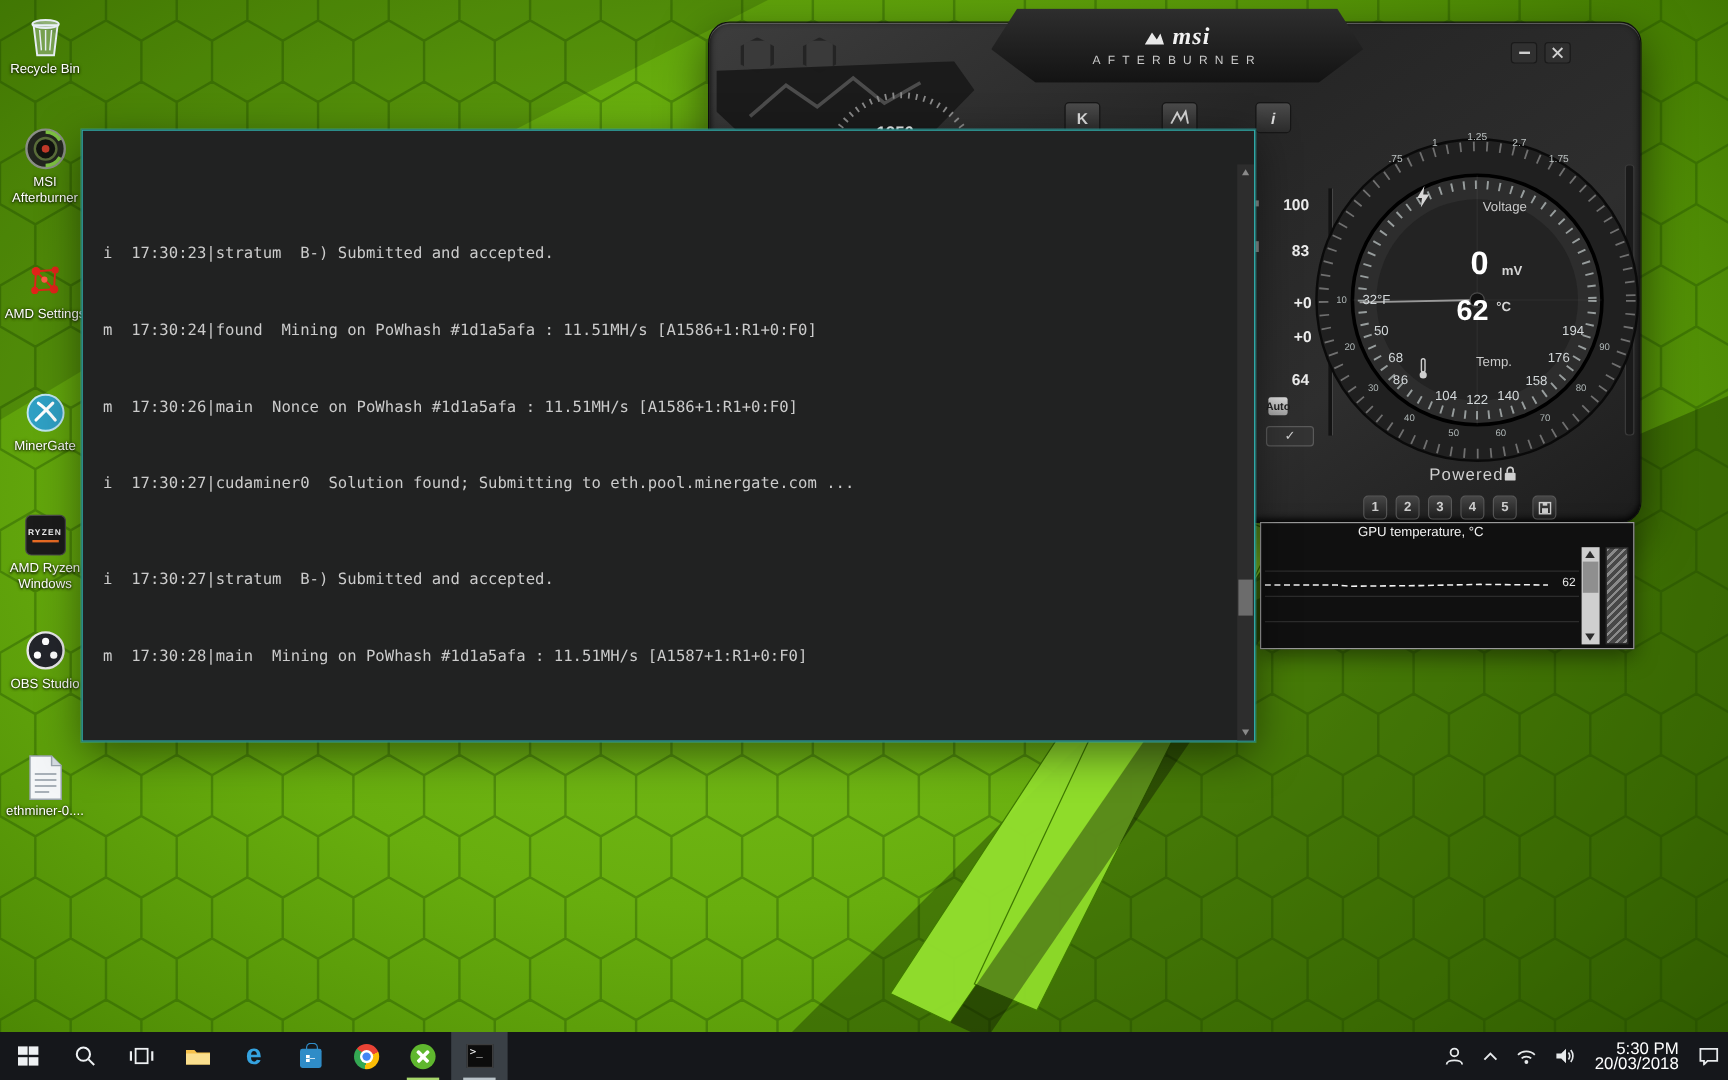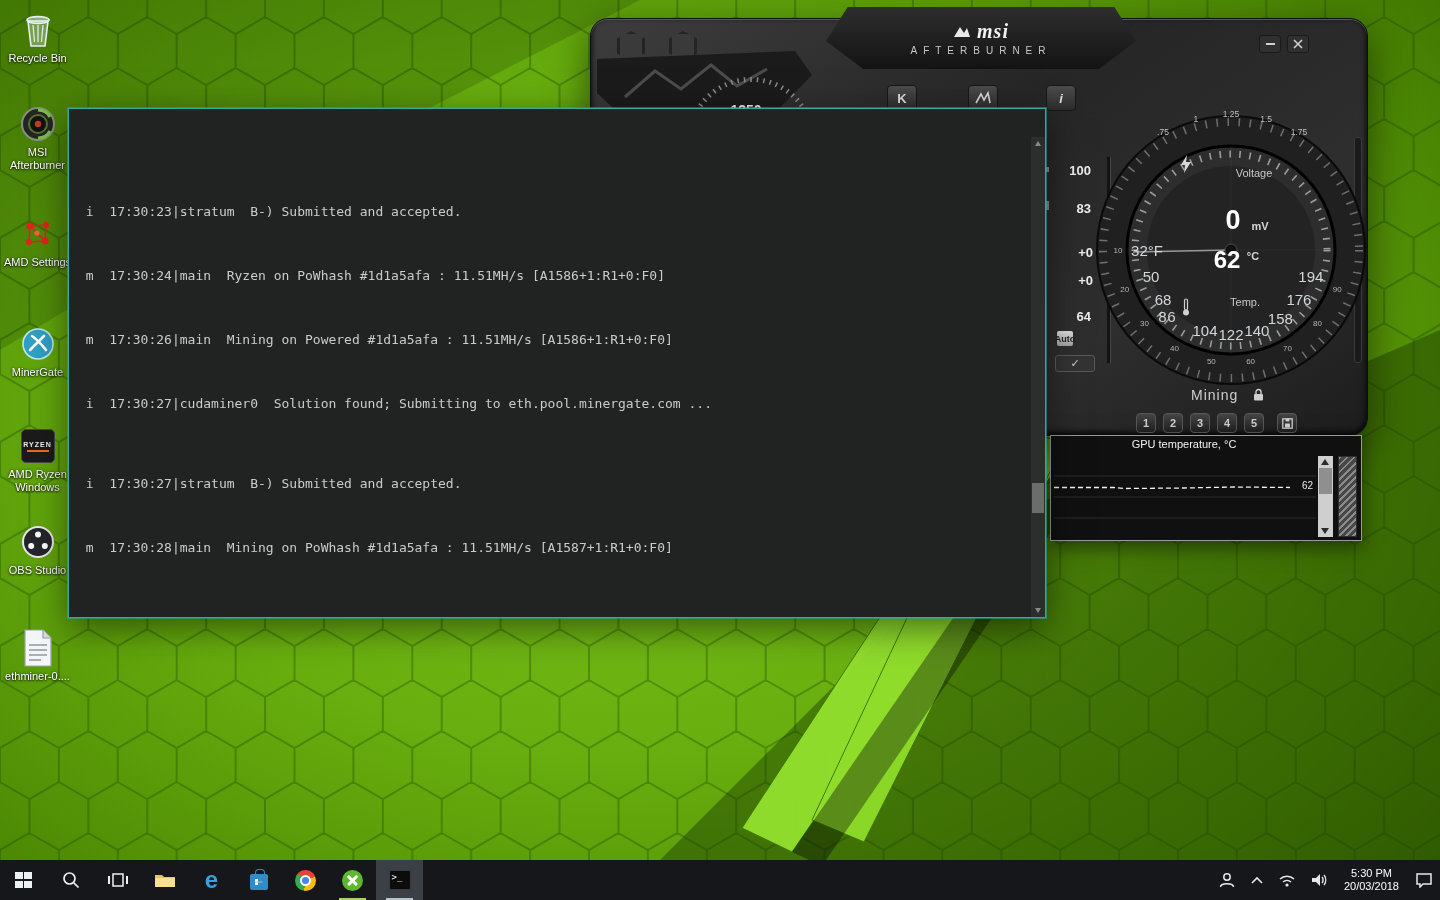--- a/index.html
+++ b/index.html
@@ -62,21 +62,21 @@
   .ab-rail { position:absolute; right:5px; top:118px; width:8px; height:226px;
     background:#1a1a1a; border:1px solid #3a3a3a; border-radius:3px; }
 
   .ab-gauge { position:absolute; left:490px; top:81px; width:300px; height:300px; }
   .g-abs { position:absolute; transform:translate(-50%,-50%); white-space:nowrap; }
   .g-volt-label, .g-temp-label { color:#c9c9c9; font-size:11px; }
   .g-volt-value { color:#fff; font-size:27px; font-weight:bold; }
   .g-unit { color:#d5d5d5; font-size:11px; font-weight:bold; }
   .g-temp-value { color:#fff; font-size:24px; font-weight:bold; }
   .gauge-tick-label { position:absolute; transform:translate(-50%,-50%); color:#d3d8da; white-space:nowrap; }
-  .gtl-f { font-size:15px; }
+  .gtl-f { font-size:11px; }
   .gtl-c { font-size:8px; color:#aeb6b6; }
   .gtl-v { font-size:8.5px; color:#bcc2c2; }
 
   .ab-profile-label { position:absolute; left:600px; top:368px; color:#cfcfcf; font-size:14px; letter-spacing:1px; }
   .ab-profiles { position:absolute; left:545px; top:394px; display:flex; gap:7px; }
   .ab-pbtn { width:20px; height:20px; background:linear-gradient(#454545,#202020);
     border:1px solid #585858; border-radius:4px; color:#cfcfcf; font-size:11px; font-weight:bold;
     display:flex; align-items:center; justify-content:center; }
   .ab-powered { position:absolute; right:10px; top:418px; color:#9aa2a2; font-size:8px; letter-spacing:1.5px; }
 
@@ -144,21 +144,21 @@
   .term-icon::before { content:">_"; position:absolute; left:2px; top:1px; color:#fff;
     font-family:"DejaVu Sans Mono", monospace; font-size:9px; }
   .store-icon { width:18px; height:16px; background:#2f8cc7; border-radius:2px; position:relative; margin-top:4px; }
   .store-icon::before { content:""; position:absolute; left:5px; top:-5px; width:8px; height:5px;
     border:1.5px solid #2f8cc7; border-bottom:none; border-radius:4px 4px 0 0; }
   .store-icon::after { content:""; position:absolute; left:5px; top:5px; width:8px; height:6px;
     background:#fff; clip-path:polygon(0 0,45% 0,45% 100%,0 100%,0 55%,100% 55%,100% 45%,0 45%);
     outline:0; }
   .tb-right { margin-left:auto; display:flex; align-items:center; height:100%; }
   .tray-btn { height:100%; display:flex; align-items:center; justify-content:center; padding:0 7px; }
-  .tray-clock { text-align:center; color:#fff; font-size:11px; line-height:13px; padding:0 9px; }
+  .tray-clock { text-align:right; color:#fff; font-size:14px; line-height:13px; padding:0 9px; }
 </style>
 </head>
 <body>
 
 <div class="stage">
 
   <div class="wall-base"></div>
   <svg class="wall-svg" width="1440" height="900">
     <path id="hexgrid" d="M-58.9,-34 l29.45,17 v34 l-29.45,17 l-29.45,-17 v-34 Z M0,-34 l29.45,17 v34 l-29.45,17 l-29.45,-17 v-34 Z M58.9,-34 l29.45,17 v34 l-29.45,17 l-29.45,-17 v-34 Z M117.8,-34 l29.45,17 v34 l-29.45,17 l-29.45,-17 v-34 Z M176.7,-34 l29.45,17 v34 l-29.45,17 l-29.45,-17 v-34 Z M235.6,-34 l29.45,17 v34 l-29.45,17 l-29.45,-17 v-34 Z M294.5,-34 l29.45,17 v34 l-29.45,17 l-29.45,-17 v-34 Z M353.4,-34 l29.45,17 v34 l-29.45,17 l-29.45,-17 v-34 Z M412.3,-34 l29.45,17 v34 l-29.45,17 l-29.45,-17 v-34 Z M471.2,-34 l29.45,17 v34 l-29.45,17 l-29.45,-17 v-34 Z M530.1,-34 l29.45,17 v34 l-29.45,17 l-29.45,-17 v-34 Z M589,-34 l29.45,17 v34 l-29.45,17 l-29.45,-17 v-34 Z M647.9,-34 l29.45,17 v34 l-29.45,17 l-29.45,-17 v-34 Z M706.8,-34 l29.45,17 v34 l-29.45,17 l-29.45,-17 v-34 Z M765.6999999999999,-34 l29.45,17 v34 l-29.45,17 l-29.45,-17 v-34 Z M824.6,-34 l29.45,17 v34 l-29.45,17 l-29.45,-17 v-34 Z M883.5,-34 l29.45,17 v34 l-29.45,17 l-29.45,-17 v-34 Z M942.4,-34 l29.45,17 v34 l-29.45,17 l-29.45,-17 v-34 Z M1001.3,-34 l29.45,17 v34 l-29.45,17 l-29.45,-17 v-34 Z M1060.2,-34 l29.45,17 v34 l-29.45,17 l-29.45,-17 v-34 Z M1119.1,-34 l29.45,17 v34 l-29.45,17 l-29.45,-17 v-34 Z M1178,-34 l29.45,17 v34 l-29.45,17 l-29.45,-17 v-34 Z M1236.8999999999999,-34 l29.45,17 v34 l-29.45,17 l-29.45,-17 v-34 Z M1295.8,-34 l29.45,17 v34 l-29.45,17 l-29.45,-17 v-34 Z M1354.7,-34 l29.45,17 v34 l-29.45,17 l-29.45,-17 v-34 Z M1413.6,-34 l29.45,17 v34 l-29.45,17 l-29.45,-17 v-34 Z M1472.5,-34 l29.45,17 v34 l-29.45,17 l-29.45,-17 v-34 Z M-29.45,17 l29.45,17 v34 l-29.45,17 l-29.45,-17 v-34 Z M29.45,17 l29.45,17 v34 l-29.45,17 l-29.45,-17 v-34 Z M88.35,17 l29.45,17 v34 l-29.45,17 l-29.45,-17 v-34 Z M147.25,17 l29.45,17 v34 l-29.45,17 l-29.45,-17 v-34 Z M206.14999999999998,17 l29.45,17 v34 l-29.45,17 l-29.45,-17 v-34 Z M265.05,17 l29.45,17 v34 l-29.45,17 l-29.45,-17 v-34 Z M323.95,17 l29.45,17 v34 l-29.45,17 l-29.45,-17 v-34 Z M382.84999999999997,17 l29.45,17 v34 l-29.45,17 l-29.45,-17 v-34 Z M441.75,17 l29.45,17 v34 l-29.45,17 l-29.45,-17 v-34 Z M500.65,17 l29.45,17 v34 l-29.45,17 l-29.45,-17 v-34 Z M559.5500000000001,17 l29.45,17 v34 l-29.45,17 l-29.45,-17 v-34 Z M618.45,17 l29.45,17 v34 l-29.45,17 l-29.45,-17 v-34 Z M677.35,17 l29.45,17 v34 l-29.45,17 l-29.45,-17 v-34 Z M736.25,17 l29.45,17 v34 l-29.45,17 l-29.45,-17 v-34 Z M795.15,17 l29.45,17 v34 l-29.45,17 l-29.45,-17 v-34 Z M854.0500000000001,17 l29.45,17 v34 l-29.45,17 l-29.45,-17 v-34 Z M912.95,17 l29.45,17 v34 l-29.45,17 l-29.45,-17 v-34 Z M971.85,17 l29.45,17 v34 l-29.45,17 l-29.45,-17 v-34 Z M1030.75,17 l29.45,17 v34 l-29.45,17 l-29.45,-17 v-34 Z M1089.65,17 l29.45,17 v34 l-29.45,17 l-29.45,-17 v-34 Z M1148.55,17 l29.45,17 v34 l-29.45,17 l-29.45,-17 v-34 Z M1207.45,17 l29.45,17 v34 l-29.45,17 l-29.45,-17 v-34 Z M1266.35,17 l29.45,17 v34 l-29.45,17 l-29.45,-17 v-34 Z M1325.25,17 l29.45,17 v34 l-29.45,17 l-29.45,-17 v-34 Z M1384.15,17 l29.45,17 v34 l-29.45,17 l-29.45,-17 v-34 Z M1443.05,17 l29.45,17 v34 l-29.45,17 l-29.45,-17 v-34 Z M1501.95,17 l29.45,17 v34 l-29.45,17 l-29.45,-17 v-34 Z M-58.9,68 l29.45,17 v34 l-29.45,17 l-29.45,-17 v-34 Z M0,68 l29.45,17 v34 l-29.45,17 l-29.45,-17 v-34 Z M58.9,68 l29.45,17 v34 l-29.45,17 l-29.45,-17 v-34 Z M117.8,68 l29.45,17 v34 l-29.45,17 l-29.45,-17 v-34 Z M176.7,68 l29.45,17 v34 l-29.45,17 l-29.45,-17 v-34 Z M235.6,68 l29.45,17 v34 l-29.45,17 l-29.45,-17 v-34 Z M294.5,68 l29.45,17 v34 l-29.45,17 l-29.45,-17 v-34 Z M353.4,68 l29.45,17 v34 l-29.45,17 l-29.45,-17 v-34 Z M412.3,68 l29.45,17 v34 l-29.45,17 l-29.45,-17 v-34 Z M471.2,68 l29.45,17 v34 l-29.45,17 l-29.45,-17 v-34 Z M530.1,68 l29.45,17 v34 l-29.45,17 l-29.45,-17 v-34 Z M589,68 l29.45,17 v34 l-29.45,17 l-29.45,-17 v-34 Z M647.9,68 l29.45,17 v34 l-29.45,17 l-29.45,-17 v-34 Z M706.8,68 l29.45,17 v34 l-29.45,17 l-29.45,-17 v-34 Z M765.6999999999999,68 l29.45,17 v34 l-29.45,17 l-29.45,-17 v-34 Z M824.6,68 l29.45,17 v34 l-29.45,17 l-29.45,-17 v-34 Z M883.5,68 l29.45,17 v34 l-29.45,17 l-29.45,-17 v-34 Z M942.4,68 l29.45,17 v34 l-29.45,17 l-29.45,-17 v-34 Z M1001.3,68 l29.45,17 v34 l-29.45,17 l-29.45,-17 v-34 Z M1060.2,68 l29.45,17 v34 l-29.45,17 l-29.45,-17 v-34 Z M1119.1,68 l29.45,17 v34 l-29.45,17 l-29.45,-17 v-34 Z M1178,68 l29.45,17 v34 l-29.45,17 l-29.45,-17 v-34 Z M1236.8999999999999,68 l29.45,17 v34 l-29.45,17 l-29.45,-17 v-34 Z M1295.8,68 l29.45,17 v34 l-29.45,17 l-29.45,-17 v-34 Z M1354.7,68 l29.45,17 v34 l-29.45,17 l-29.45,-17 v-34 Z M1413.6,68 l29.45,17 v34 l-29.45,17 l-29.45,-17 v-34 Z M1472.5,68 l29.45,17 v34 l-29.45,17 l-29.45,-17 v-34 Z M-29.45,119 l29.45,17 v34 l-29.45,17 l-29.45,-17 v-34 Z M29.45,119 l29.45,17 v34 l-29.45,17 l-29.45,-17 v-34 Z M88.35,119 l29.45,17 v34 l-29.45,17 l-29.45,-17 v-34 Z M147.25,119 l29.45,17 v34 l-29.45,17 l-29.45,-17 v-34 Z M206.14999999999998,119 l29.45,17 v34 l-29.45,17 l-29.45,-17 v-34 Z M265.05,119 l29.45,17 v34 l-29.45,17 l-29.45,-17 v-34 Z M323.95,119 l29.45,17 v34 l-29.45,17 l-29.45,-17 v-34 Z M382.84999999999997,119 l29.45,17 v34 l-29.45,17 l-29.45,-17 v-34 Z M441.75,119 l29.45,17 v34 l-29.45,17 l-29.45,-17 v-34 Z M500.65,119 l29.45,17 v34 l-29.45,17 l-29.45,-17 v-34 Z M559.5500000000001,119 l29.45,17 v34 l-29.45,17 l-29.45,-17 v-34 Z M618.45,119 l29.45,17 v34 l-29.45,17 l-29.45,-17 v-34 Z M677.35,119 l29.45,17 v34 l-29.45,17 l-29.45,-17 v-34 Z M736.25,119 l29.45,17 v34 l-29.45,17 l-29.45,-17 v-34 Z M795.15,119 l29.45,17 v34 l-29.45,17 l-29.45,-17 v-34 Z M854.0500000000001,119 l29.45,17 v34 l-29.45,17 l-29.45,-17 v-34 Z M912.95,119 l29.45,17 v34 l-29.45,17 l-29.45,-17 v-34 Z M971.85,119 l29.45,17 v34 l-29.45,17 l-29.45,-17 v-34 Z M1030.75,119 l29.45,17 v34 l-29.45,17 l-29.45,-17 v-34 Z M1089.65,119 l29.45,17 v34 l-29.45,17 l-29.45,-17 v-34 Z M1148.55,119 l29.45,17 v34 l-29.45,17 l-29.45,-17 v-34 Z M1207.45,119 l29.45,17 v34 l-29.45,17 l-29.45,-17 v-34 Z M1266.35,119 l29.45,17 v34 l-29.45,17 l-29.45,-17 v-34 Z M1325.25,119 l29.45,17 v34 l-29.45,17 l-29.45,-17 v-34 Z M1384.15,119 l29.45,17 v34 l-29.45,17 l-29.45,-17 v-34 Z M1443.05,119 l29.45,17 v34 l-29.45,17 l-29.45,-17 v-34 Z M1501.95,119 l29.45,17 v34 l-29.45,17 l-29.45,-17 v-34 Z M-58.9,170 l29.45,17 v34 l-29.45,17 l-29.45,-17 v-34 Z M0,170 l29.45,17 v34 l-29.45,17 l-29.45,-17 v-34 Z M58.9,170 l29.45,17 v34 l-29.45,17 l-29.45,-17 v-34 Z M117.8,170 l29.45,17 v34 l-29.45,17 l-29.45,-17 v-34 Z M176.7,170 l29.45,17 v34 l-29.45,17 l-29.45,-17 v-34 Z M235.6,170 l29.45,17 v34 l-29.45,17 l-29.45,-17 v-34 Z M294.5,170 l29.45,17 v34 l-29.45,17 l-29.45,-17 v-34 Z M353.4,170 l29.45,17 v34 l-29.45,17 l-29.45,-17 v-34 Z M412.3,170 l29.45,17 v34 l-29.45,17 l-29.45,-17 v-34 Z M471.2,170 l29.45,17 v34 l-29.45,17 l-29.45,-17 v-34 Z M530.1,170 l29.45,17 v34 l-29.45,17 l-29.45,-17 v-34 Z M589,170 l29.45,17 v34 l-29.45,17 l-29.45,-17 v-34 Z M647.9,170 l29.45,17 v34 l-29.45,17 l-29.45,-17 v-34 Z M706.8,170 l29.45,17 v34 l-29.45,17 l-29.45,-17 v-34 Z M765.6999999999999,170 l29.45,17 v34 l-29.45,17 l-29.45,-17 v-34 Z M824.6,170 l29.45,17 v34 l-29.45,17 l-29.45,-17 v-34 Z M883.5,170 l29.45,17 v34 l-29.45,17 l-29.45,-17 v-34 Z M942.4,170 l29.45,17 v34 l-29.45,17 l-29.45,-17 v-34 Z M1001.3,170 l29.45,17 v34 l-29.45,17 l-29.45,-17 v-34 Z M1060.2,170 l29.45,17 v34 l-29.45,17 l-29.45,-17 v-34 Z M1119.1,170 l29.45,17 v34 l-29.45,17 l-29.45,-17 v-34 Z M1178,170 l29.45,17 v34 l-29.45,17 l-29.45,-17 v-34 Z M1236.8999999999999,170 l29.45,17 v34 l-29.45,17 l-29.45,-17 v-34 Z M1295.8,170 l29.45,17 v34 l-29.45,17 l-29.45,-17 v-34 Z M1354.7,170 l29.45,17 v34 l-29.45,17 l-29.45,-17 v-34 Z M1413.6,170 l29.45,17 v34 l-29.45,17 l-29.45,-17 v-34 Z M1472.5,170 l29.45,17 v34 l-29.45,17 l-29.45,-17 v-34 Z M-29.45,221 l29.45,17 v34 l-29.45,17 l-29.45,-17 v-34 Z M29.45,221 l29.45,17 v34 l-29.45,17 l-29.45,-17 v-34 Z M88.35,221 l29.45,17 v34 l-29.45,17 l-29.45,-17 v-34 Z M147.25,221 l29.45,17 v34 l-29.45,17 l-29.45,-17 v-34 Z M206.14999999999998,221 l29.45,17 v34 l-29.45,17 l-29.45,-17 v-34 Z M265.05,221 l29.45,17 v34 l-29.45,17 l-29.45,-17 v-34 Z M323.95,221 l29.45,17 v34 l-29.45,17 l-29.45,-17 v-34 Z M382.84999999999997,221 l29.45,17 v34 l-29.45,17 l-29.45,-17 v-34 Z M441.75,221 l29.45,17 v34 l-29.45,17 l-29.45,-17 v-34 Z M500.65,221 l29.45,17 v34 l-29.45,17 l-29.45,-17 v-34 Z M559.5500000000001,221 l29.45,17 v34 l-29.45,17 l-29.45,-17 v-34 Z M618.45,221 l29.45,17 v34 l-29.45,17 l-29.45,-17 v-34 Z M677.35,221 l29.45,17 v34 l-29.45,17 l-29.45,-17 v-34 Z M736.25,221 l29.45,17 v34 l-29.45,17 l-29.45,-17 v-34 Z M795.15,221 l29.45,17 v34 l-29.45,17 l-29.45,-17 v-34 Z M854.0500000000001,221 l29.45,17 v34 l-29.45,17 l-29.45,-17 v-34 Z M912.95,221 l29.45,17 v34 l-29.45,17 l-29.45,-17 v-34 Z M971.85,221 l29.45,17 v34 l-29.45,17 l-29.45,-17 v-34 Z M1030.75,221 l29.45,17 v34 l-29.45,17 l-29.45,-17 v-34 Z M1089.65,221 l29.45,17 v34 l-29.45,17 l-29.45,-17 v-34 Z M1148.55,221 l29.45,17 v34 l-29.45,17 l-29.45,-17 v-34 Z M1207.45,221 l29.45,17 v34 l-29.45,17 l-29.45,-17 v-34 Z M1266.35,221 l29.45,17 v34 l-29.45,17 l-29.45,-17 v-34 Z M1325.25,221 l29.45,17 v34 l-29.45,17 l-29.45,-17 v-34 Z M1384.15,221 l29.45,17 v34 l-29.45,17 l-29.45,-17 v-34 Z M1443.05,221 l29.45,17 v34 l-29.45,17 l-29.45,-17 v-34 Z M1501.95,221 l29.45,17 v34 l-29.45,17 l-29.45,-17 v-34 Z M-58.9,272 l29.45,17 v34 l-29.45,17 l-29.45,-17 v-34 Z M0,272 l29.45,17 v34 l-29.45,17 l-29.45,-17 v-34 Z M58.9,272 l29.45,17 v34 l-29.45,17 l-29.45,-17 v-34 Z M117.8,272 l29.45,17 v34 l-29.45,17 l-29.45,-17 v-34 Z M176.7,272 l29.45,17 v34 l-29.45,17 l-29.45,-17 v-34 Z M235.6,272 l29.45,17 v34 l-29.45,17 l-29.45,-17 v-34 Z M294.5,272 l29.45,17 v34 l-29.45,17 l-29.45,-17 v-34 Z M353.4,272 l29.45,17 v34 l-29.45,17 l-29.45,-17 v-34 Z M412.3,272 l29.45,17 v34 l-29.45,17 l-29.45,-17 v-34 Z M471.2,272 l29.45,17 v34 l-29.45,17 l-29.45,-17 v-34 Z M530.1,272 l29.45,17 v34 l-29.45,17 l-29.45,-17 v-34 Z M589,272 l29.45,17 v34 l-29.45,17 l-29.45,-17 v-34 Z M647.9,272 l29.45,17 v34 l-29.45,17 l-29.45,-17 v-34 Z M706.8,272 l29.45,17 v34 l-29.45,17 l-29.45,-17 v-34 Z M765.6999999999999,272 l29.45,17 v34 l-29.45,17 l-29.45,-17 v-34 Z M824.6,272 l29.45,17 v34 l-29.45,17 l-29.45,-17 v-34 Z M883.5,272 l29.45,17 v34 l-29.45,17 l-29.45,-17 v-34 Z M942.4,272 l29.45,17 v34 l-29.45,17 l-29.45,-17 v-34 Z M1001.3,272 l29.45,17 v34 l-29.45,17 l-29.45,-17 v-34 Z M1060.2,272 l29.45,17 v34 l-29.45,17 l-29.45,-17 v-34 Z M1119.1,272 l29.45,17 v34 l-29.45,17 l-29.45,-17 v-34 Z M1178,272 l29.45,17 v34 l-29.45,17 l-29.45,-17 v-34 Z M1236.8999999999999,272 l29.45,17 v34 l-29.45,17 l-29.45,-17 v-34 Z M1295.8,272 l29.45,17 v34 l-29.45,17 l-29.45,-17 v-34 Z M1354.7,272 l29.45,17 v34 l-29.45,17 l-29.45,-17 v-34 Z M1413.6,272 l29.45,17 v34 l-29.45,17 l-29.45,-17 v-34 Z M1472.5,272 l29.45,17 v34 l-29.45,17 l-29.45,-17 v-34 Z M-29.45,323 l29.45,17 v34 l-29.45,17 l-29.45,-17 v-34 Z M29.45,323 l29.45,17 v34 l-29.45,17 l-29.45,-17 v-34 Z M88.35,323 l29.45,17 v34 l-29.45,17 l-29.45,-17 v-34 Z M147.25,323 l29.45,17 v34 l-29.45,17 l-29.45,-17 v-34 Z M206.14999999999998,323 l29.45,17 v34 l-29.45,17 l-29.45,-17 v-34 Z M265.05,323 l29.45,17 v34 l-29.45,17 l-29.45,-17 v-34 Z M323.95,323 l29.45,17 v34 l-29.45,17 l-29.45,-17 v-34 Z M382.84999999999997,323 l29.45,17 v34 l-29.45,17 l-29.45,-17 v-34 Z M441.75,323 l29.45,17 v34 l-29.45,17 l-29.45,-17 v-34 Z M500.65,323 l29.45,17 v34 l-29.45,17 l-29.45,-17 v-34 Z M559.5500000000001,323 l29.45,17 v34 l-29.45,17 l-29.45,-17 v-34 Z M618.45,323 l29.45,17 v34 l-29.45,17 l-29.45,-17 v-34 Z M677.35,323 l29.45,17 v34 l-29.45,17 l-29.45,-17 v-34 Z M736.25,323 l29.45,17 v34 l-29.45,17 l-29.45,-17 v-34 Z M795.15,323 l29.45,17 v34 l-29.45,17 l-29.45,-17 v-34 Z M854.0500000000001,323 l29.45,17 v34 l-29.45,17 l-29.45,-17 v-34 Z M912.95,323 l29.45,17 v34 l-29.45,17 l-29.45,-17 v-34 Z M971.85,323 l29.45,17 v34 l-29.45,17 l-29.45,-17 v-34 Z M1030.75,323 l29.45,17 v34 l-29.45,17 l-29.45,-17 v-34 Z M1089.65,323 l29.45,17 v34 l-29.45,17 l-29.45,-17 v-34 Z M1148.55,323 l29.45,17 v34 l-29.45,17 l-29.45,-17 v-34 Z M1207.45,323 l29.45,17 v34 l-29.45,17 l-29.45,-17 v-34 Z M1266.35,323 l29.45,17 v34 l-29.45,17 l-29.45,-17 v-34 Z M1325.25,323 l29.45,17 v34 l-29.45,17 l-29.45,-17 v-34 Z M1384.15,323 l29.45,17 v34 l-29.45,17 l-29.45,-17 v-34 Z M1443.05,323 l29.45,17 v34 l-29.45,17 l-29.45,-17 v-34 Z M1501.95,323 l29.45,17 v34 l-29.45,17 l-29.45,-17 v-34 Z M-58.9,374 l29.45,17 v34 l-29.45,17 l-29.45,-17 v-34 Z M0,374 l29.45,17 v34 l-29.45,17 l-29.45,-17 v-34 Z M58.9,374 l29.45,17 v34 l-29.45,17 l-29.45,-17 v-34 Z M117.8,374 l29.45,17 v34 l-29.45,17 l-29.45,-17 v-34 Z M176.7,374 l29.45,17 v34 l-29.45,17 l-29.45,-17 v-34 Z M235.6,374 l29.45,17 v34 l-29.45,17 l-29.45,-17 v-34 Z M294.5,374 l29.45,17 v34 l-29.45,17 l-29.45,-17 v-34 Z M353.4,374 l29.45,17 v34 l-29.45,17 l-29.45,-17 v-34 Z M412.3,374 l29.45,17 v34 l-29.45,17 l-29.45,-17 v-34 Z M471.2,374 l29.45,17 v34 l-29.45,17 l-29.45,-17 v-34 Z M530.1,374 l29.45,17 v34 l-29.45,17 l-29.45,-17 v-34 Z M589,374 l29.45,17 v34 l-29.45,17 l-29.45,-17 v-34 Z M647.9,374 l29.45,17 v34 l-29.45,17 l-29.45,-17 v-34 Z M706.8,374 l29.45,17 v34 l-29.45,17 l-29.45,-17 v-34 Z M765.6999999999999,374 l29.45,17 v34 l-29.45,17 l-29.45,-17 v-34 Z M824.6,374 l29.45,17 v34 l-29.45,17 l-29.45,-17 v-34 Z M883.5,374 l29.45,17 v34 l-29.45,17 l-29.45,-17 v-34 Z M942.4,374 l29.45,17 v34 l-29.45,17 l-29.45,-17 v-34 Z M1001.3,374 l29.45,17 v34 l-29.45,17 l-29.45,-17 v-34 Z M1060.2,374 l29.45,17 v34 l-29.45,17 l-29.45,-17 v-34 Z M1119.1,374 l29.45,17 v34 l-29.45,17 l-29.45,-17 v-34 Z M1178,374 l29.45,17 v34 l-29.45,17 l-29.45,-17 v-34 Z M1236.8999999999999,374 l29.45,17 v34 l-29.45,17 l-29.45,-17 v-34 Z M1295.8,374 l29.45,17 v34 l-29.45,17 l-29.45,-17 v-34 Z M1354.7,374 l29.45,17 v34 l-29.45,17 l-29.45,-17 v-34 Z M1413.6,374 l29.45,17 v34 l-29.45,17 l-29.45,-17 v-34 Z M1472.5,374 l29.45,17 v34 l-29.45,17 l-29.45,-17 v-34 Z M-29.45,425 l29.45,17 v34 l-29.45,17 l-29.45,-17 v-34 Z M29.45,425 l29.45,17 v34 l-29.45,17 l-29.45,-17 v-34 Z M88.35,425 l29.45,17 v34 l-29.45,17 l-29.45,-17 v-34 Z M147.25,425 l29.45,17 v34 l-29.45,17 l-29.45,-17 v-34 Z M206.14999999999998,425 l29.45,17 v34 l-29.45,17 l-29.45,-17 v-34 Z M265.05,425 l29.45,17 v34 l-29.45,17 l-29.45,-17 v-34 Z M323.95,425 l29.45,17 v34 l-29.45,17 l-29.45,-17 v-34 Z M382.84999999999997,425 l29.45,17 v34 l-29.45,17 l-29.45,-17 v-34 Z M441.75,425 l29.45,17 v34 l-29.45,17 l-29.45,-17 v-34 Z M500.65,425 l29.45,17 v34 l-29.45,17 l-29.45,-17 v-34 Z M559.5500000000001,425 l29.45,17 v34 l-29.45,17 l-29.45,-17 v-34 Z M618.45,425 l29.45,17 v34 l-29.45,17 l-29.45,-17 v-34 Z M677.35,425 l29.45,17 v34 l-29.45,17 l-29.45,-17 v-34 Z M736.25,425 l29.45,17 v34 l-29.45,17 l-29.45,-17 v-34 Z M795.15,425 l29.45,17 v34 l-29.45,17 l-29.45,-17 v-34 Z M854.0500000000001,425 l29.45,17 v34 l-29.45,17 l-29.45,-17 v-34 Z M912.95,425 l29.45,17 v34 l-29.45,17 l-29.45,-17 v-34 Z M971.85,425 l29.45,17 v34 l-29.45,17 l-29.45,-17 v-34 Z M1030.75,425 l29.45,17 v34 l-29.45,17 l-29.45,-17 v-34 Z M1089.65,425 l29.45,17 v34 l-29.45,17 l-29.45,-17 v-34 Z M1148.55,425 l29.45,17 v34 l-29.45,17 l-29.45,-17 v-34 Z M1207.45,425 l29.45,17 v34 l-29.45,17 l-29.45,-17 v-34 Z M1266.35,425 l29.45,17 v34 l-29.45,17 l-29.45,-17 v-34 Z M1325.25,425 l29.45,17 v34 l-29.45,17 l-29.45,-17 v-34 Z M1384.15,425 l29.45,17 v34 l-29.45,17 l-29.45,-17 v-34 Z M1443.05,425 l29.45,17 v34 l-29.45,17 l-29.45,-17 v-34 Z M1501.95,425 l29.45,17 v34 l-29.45,17 l-29.45,-17 v-34 Z M-58.9,476 l29.45,17 v34 l-29.45,17 l-29.45,-17 v-34 Z M0,476 l29.45,17 v34 l-29.45,17 l-29.45,-17 v-34 Z M58.9,476 l29.45,17 v34 l-29.45,17 l-29.45,-17 v-34 Z M117.8,476 l29.45,17 v34 l-29.45,17 l-29.45,-17 v-34 Z M176.7,476 l29.45,17 v34 l-29.45,17 l-29.45,-17 v-34 Z M235.6,476 l29.45,17 v34 l-29.45,17 l-29.45,-17 v-34 Z M294.5,476 l29.45,17 v34 l-29.45,17 l-29.45,-17 v-34 Z M353.4,476 l29.45,17 v34 l-29.45,17 l-29.45,-17 v-34 Z M412.3,476 l29.45,17 v34 l-29.45,17 l-29.45,-17 v-34 Z M471.2,476 l29.45,17 v34 l-29.45,17 l-29.45,-17 v-34 Z M530.1,476 l29.45,17 v34 l-29.45,17 l-29.45,-17 v-34 Z M589,476 l29.45,17 v34 l-29.45,17 l-29.45,-17 v-34 Z M647.9,476 l29.45,17 v34 l-29.45,17 l-29.45,-17 v-34 Z M706.8,476 l29.45,17 v34 l-29.45,17 l-29.45,-17 v-34 Z M765.6999999999999,476 l29.45,17 v34 l-29.45,17 l-29.45,-17 v-34 Z M824.6,476 l29.45,17 v34 l-29.45,17 l-29.45,-17 v-34 Z M883.5,476 l29.45,17 v34 l-29.45,17 l-29.45,-17 v-34 Z M942.4,476 l29.45,17 v34 l-29.45,17 l-29.45,-17 v-34 Z M1001.3,476 l29.45,17 v34 l-29.45,17 l-29.45,-17 v-34 Z M1060.2,476 l29.45,17 v34 l-29.45,17 l-29.45,-17 v-34 Z M1119.1,476 l29.45,17 v34 l-29.45,17 l-29.45,-17 v-34 Z M1178,476 l29.45,17 v34 l-29.45,17 l-29.45,-17 v-34 Z M1236.8999999999999,476 l29.45,17 v34 l-29.45,17 l-29.45,-17 v-34 Z M1295.8,476 l29.45,17 v34 l-29.45,17 l-29.45,-17 v-34 Z M1354.7,476 l29.45,17 v34 l-29.45,17 l-29.45,-17 v-34 Z M1413.6,476 l29.45,17 v34 l-29.45,17 l-29.45,-17 v-34 Z M1472.5,476 l29.45,17 v34 l-29.45,17 l-29.45,-17 v-34 Z M-29.45,527 l29.45,17 v34 l-29.45,17 l-29.45,-17 v-34 Z M29.45,527 l29.45,17 v34 l-29.45,17 l-29.45,-17 v-34 Z M88.35,527 l29.45,17 v34 l-29.45,17 l-29.45,-17 v-34 Z M147.25,527 l29.45,17 v34 l-29.45,17 l-29.45,-17 v-34 Z M206.14999999999998,527 l29.45,17 v34 l-29.45,17 l-29.45,-17 v-34 Z M265.05,527 l29.45,17 v34 l-29.45,17 l-29.45,-17 v-34 Z M323.95,527 l29.45,17 v34 l-29.45,17 l-29.45,-17 v-34 Z M382.84999999999997,527 l29.45,17 v34 l-29.45,17 l-29.45,-17 v-34 Z M441.75,527 l29.45,17 v34 l-29.45,17 l-29.45,-17 v-34 Z M500.65,527 l29.45,17 v34 l-29.45,17 l-29.45,-17 v-34 Z M559.5500000000001,527 l29.45,17 v34 l-29.45,17 l-29.45,-17 v-34 Z M618.45,527 l29.45,17 v34 l-29.45,17 l-29.45,-17 v-34 Z M677.35,527 l29.45,17 v34 l-29.45,17 l-29.45,-17 v-34 Z M736.25,527 l29.45,17 v34 l-29.45,17 l-29.45,-17 v-34 Z M795.15,527 l29.45,17 v34 l-29.45,17 l-29.45,-17 v-34 Z M854.0500000000001,527 l29.45,17 v34 l-29.45,17 l-29.45,-17 v-34 Z M912.95,527 l29.45,17 v34 l-29.45,17 l-29.45,-17 v-34 Z M971.85,527 l29.45,17 v34 l-29.45,17 l-29.45,-17 v-34 Z M1030.75,527 l29.45,17 v34 l-29.45,17 l-29.45,-17 v-34 Z M1089.65,527 l29.45,17 v34 l-29.45,17 l-29.45,-17 v-34 Z M1148.55,527 l29.45,17 v34 l-29.45,17 l-29.45,-17 v-34 Z M1207.45,527 l29.45,17 v34 l-29.45,17 l-29.45,-17 v-34 Z M1266.35,527 l29.45,17 v34 l-29.45,17 l-29.45,-17 v-34 Z M1325.25,527 l29.45,17 v34 l-29.45,17 l-29.45,-17 v-34 Z M1384.15,527 l29.45,17 v34 l-29.45,17 l-29.45,-17 v-34 Z M1443.05,527 l29.45,17 v34 l-29.45,17 l-29.45,-17 v-34 Z M1501.95,527 l29.45,17 v34 l-29.45,17 l-29.45,-17 v-34 Z M-58.9,578 l29.45,17 v34 l-29.45,17 l-29.45,-17 v-34 Z M0,578 l29.45,17 v34 l-29.45,17 l-29.45,-17 v-34 Z M58.9,578 l29.45,17 v34 l-29.45,17 l-29.45,-17 v-34 Z M117.8,578 l29.45,17 v34 l-29.45,17 l-29.45,-17 v-34 Z M176.7,578 l29.45,17 v34 l-29.45,17 l-29.45,-17 v-34 Z M235.6,578 l29.45,17 v34 l-29.45,17 l-29.45,-17 v-34 Z M294.5,578 l29.45,17 v34 l-29.45,17 l-29.45,-17 v-34 Z M353.4,578 l29.45,17 v34 l-29.45,17 l-29.45,-17 v-34 Z M412.3,578 l29.45,17 v34 l-29.45,17 l-29.45,-17 v-34 Z M471.2,578 l29.45,17 v34 l-29.45,17 l-29.45,-17 v-34 Z M530.1,578 l29.45,17 v34 l-29.45,17 l-29.45,-17 v-34 Z M589,578 l29.45,17 v34 l-29.45,17 l-29.45,-17 v-34 Z M647.9,578 l29.45,17 v34 l-29.45,17 l-29.45,-17 v-34 Z M706.8,578 l29.45,17 v34 l-29.45,17 l-29.45,-17 v-34 Z M765.6999999999999,578 l29.45,17 v34 l-29.45,17 l-29.45,-17 v-34 Z M824.6,578 l29.45,17 v34 l-29.45,17 l-29.45,-17 v-34 Z M883.5,578 l29.45,17 v34 l-29.45,17 l-29.45,-17 v-34 Z M942.4,578 l29.45,17 v34 l-29.45,17 l-29.45,-17 v-34 Z M1001.3,578 l29.45,17 v34 l-29.45,17 l-29.45,-17 v-34 Z M1060.2,578 l29.45,17 v34 l-29.45,17 l-29.45,-17 v-34 Z M1119.1,578 l29.45,17 v34 l-29.45,17 l-29.45,-17 v-34 Z M1178,578 l29.45,17 v34 l-29.45,17 l-29.45,-17 v-34 Z M1236.8999999999999,578 l29.45,17 v34 l-29.45,17 l-29.45,-17 v-34 Z M1295.8,578 l29.45,17 v34 l-29.45,17 l-29.45,-17 v-34 Z M1354.7,578 l29.45,17 v34 l-29.45,17 l-29.45,-17 v-34 Z M1413.6,578 l29.45,17 v34 l-29.45,17 l-29.45,-17 v-34 Z M1472.5,578 l29.45,17 v34 l-29.45,17 l-29.45,-17 v-34 Z M-29.45,629 l29.45,17 v34 l-29.45,17 l-29.45,-17 v-34 Z M29.45,629 l29.45,17 v34 l-29.45,17 l-29.45,-17 v-34 Z M88.35,629 l29.45,17 v34 l-29.45,17 l-29.45,-17 v-34 Z M147.25,629 l29.45,17 v34 l-29.45,17 l-29.45,-17 v-34 Z M206.14999999999998,629 l29.45,17 v34 l-29.45,17 l-29.45,-17 v-34 Z M265.05,629 l29.45,17 v34 l-29.45,17 l-29.45,-17 v-34 Z M323.95,629 l29.45,17 v34 l-29.45,17 l-29.45,-17 v-34 Z M382.84999999999997,629 l29.45,17 v34 l-29.45,17 l-29.45,-17 v-34 Z M441.75,629 l29.45,17 v34 l-29.45,17 l-29.45,-17 v-34 Z M500.65,629 l29.45,17 v34 l-29.45,17 l-29.45,-17 v-34 Z M559.5500000000001,629 l29.45,17 v34 l-29.45,17 l-29.45,-17 v-34 Z M618.45,629 l29.45,17 v34 l-29.45,17 l-29.45,-17 v-34 Z M677.35,629 l29.45,17 v34 l-29.45,17 l-29.45,-17 v-34 Z M736.25,629 l29.45,17 v34 l-29.45,17 l-29.45,-17 v-34 Z M795.15,629 l29.45,17 v34 l-29.45,17 l-29.45,-17 v-34 Z M854.0500000000001,629 l29.45,17 v34 l-29.45,17 l-29.45,-17 v-34 Z M912.95,629 l29.45,17 v34 l-29.45,17 l-29.45,-17 v-34 Z M971.85,629 l29.45,17 v34 l-29.45,17 l-29.45,-17 v-34 Z M1030.75,629 l29.45,17 v34 l-29.45,17 l-29.45,-17 v-34 Z M1089.65,629 l29.45,17 v34 l-29.45,17 l-29.45,-17 v-34 Z M1148.55,629 l29.45,17 v34 l-29.45,17 l-29.45,-17 v-34 Z M1207.45,629 l29.45,17 v34 l-29.45,17 l-29.45,-17 v-34 Z M1266.35,629 l29.45,17 v34 l-29.45,17 l-29.45,-17 v-34 Z M1325.25,629 l29.45,17 v34 l-29.45,17 l-29.45,-17 v-34 Z M1384.15,629 l29.45,17 v34 l-29.45,17 l-29.45,-17 v-34 Z M1443.05,629 l29.45,17 v34 l-29.45,17 l-29.45,-17 v-34 Z M1501.95,629 l29.45,17 v34 l-29.45,17 l-29.45,-17 v-34 Z M-58.9,680 l29.45,17 v34 l-29.45,17 l-29.45,-17 v-34 Z M0,680 l29.45,17 v34 l-29.45,17 l-29.45,-17 v-34 Z M58.9,680 l29.45,17 v34 l-29.45,17 l-29.45,-17 v-34 Z M117.8,680 l29.45,17 v34 l-29.45,17 l-29.45,-17 v-34 Z M176.7,680 l29.45,17 v34 l-29.45,17 l-29.45,-17 v-34 Z M235.6,680 l29.45,17 v34 l-29.45,17 l-29.45,-17 v-34 Z M294.5,680 l29.45,17 v34 l-29.45,17 l-29.45,-17 v-34 Z M353.4,680 l29.45,17 v34 l-29.45,17 l-29.45,-17 v-34 Z M412.3,680 l29.45,17 v34 l-29.45,17 l-29.45,-17 v-34 Z M471.2,680 l29.45,17 v34 l-29.45,17 l-29.45,-17 v-34 Z M530.1,680 l29.45,17 v34 l-29.45,17 l-29.45,-17 v-34 Z M589,680 l29.45,17 v34 l-29.45,17 l-29.45,-17 v-34 Z M647.9,680 l29.45,17 v34 l-29.45,17 l-29.45,-17 v-34 Z M706.8,680 l29.45,17 v34 l-29.45,17 l-29.45,-17 v-34 Z M765.6999999999999,680 l29.45,17 v34 l-29.45,17 l-29.45,-17 v-34 Z M824.6,680 l29.45,17 v34 l-29.45,17 l-29.45,-17 v-34 Z M883.5,680 l29.45,17 v34 l-29.45,17 l-29.45,-17 v-34 Z M942.4,680 l29.45,17 v34 l-29.45,17 l-29.45,-17 v-34 Z M1001.3,680 l29.45,17 v34 l-29.45,17 l-29.45,-17 v-34 Z M1060.2,680 l29.45,17 v34 l-29.45,17 l-29.45,-17 v-34 Z M1119.1,680 l29.45,17 v34 l-29.45,17 l-29.45,-17 v-34 Z M1178,680 l29.45,17 v34 l-29.45,17 l-29.45,-17 v-34 Z M1236.8999999999999,680 l29.45,17 v34 l-29.45,17 l-29.45,-17 v-34 Z M1295.8,680 l29.45,17 v34 l-29.45,17 l-29.45,-17 v-34 Z M1354.7,680 l29.45,17 v34 l-29.45,17 l-29.45,-17 v-34 Z M1413.6,680 l29.45,17 v34 l-29.45,17 l-29.45,-17 v-34 Z M1472.5,680 l29.45,17 v34 l-29.45,17 l-29.45,-17 v-34 Z M-29.45,731 l29.45,17 v34 l-29.45,17 l-29.45,-17 v-34 Z M29.45,731 l29.45,17 v34 l-29.45,17 l-29.45,-17 v-34 Z M88.35,731 l29.45,17 v34 l-29.45,17 l-29.45,-17 v-34 Z M147.25,731 l29.45,17 v34 l-29.45,17 l-29.45,-17 v-34 Z M206.14999999999998,731 l29.45,17 v34 l-29.45,17 l-29.45,-17 v-34 Z M265.05,731 l29.45,17 v34 l-29.45,17 l-29.45,-17 v-34 Z M323.95,731 l29.45,17 v34 l-29.45,17 l-29.45,-17 v-34 Z M382.84999999999997,731 l29.45,17 v34 l-29.45,17 l-29.45,-17 v-34 Z M441.75,731 l29.45,17 v34 l-29.45,17 l-29.45,-17 v-34 Z M500.65,731 l29.45,17 v34 l-29.45,17 l-29.45,-17 v-34 Z M559.5500000000001,731 l29.45,17 v34 l-29.45,17 l-29.45,-17 v-34 Z M618.45,731 l29.45,17 v34 l-29.45,17 l-29.45,-17 v-34 Z M677.35,731 l29.45,17 v34 l-29.45,17 l-29.45,-17 v-34 Z M736.25,731 l29.45,17 v34 l-29.45,17 l-29.45,-17 v-34 Z M795.15,731 l29.45,17 v34 l-29.45,17 l-29.45,-17 v-34 Z M854.0500000000001,731 l29.45,17 v34 l-29.45,17 l-29.45,-17 v-34 Z M912.95,731 l29.45,17 v34 l-29.45,17 l-29.45,-17 v-34 Z M971.85,731 l29.45,17 v34 l-29.45,17 l-29.45,-17 v-34 Z M1030.75,731 l29.45,17 v34 l-29.45,17 l-29.45,-17 v-34 Z M1089.65,731 l29.45,17 v34 l-29.45,17 l-29.45,-17 v-34 Z M1148.55,731 l29.45,17 v34 l-29.45,17 l-29.45,-17 v-34 Z M1207.45,731 l29.45,17 v34 l-29.45,17 l-29.45,-17 v-34 Z M1266.35,731 l29.45,17 v34 l-29.45,17 l-29.45,-17 v-34 Z M1325.25,731 l29.45,17 v34 l-29.45,17 l-29.45,-17 v-34 Z M1384.15,731 l29.45,17 v34 l-29.45,17 l-29.45,-17 v-34 Z M1443.05,731 l29.45,17 v34 l-29.45,17 l-29.45,-17 v-34 Z M1501.95,731 l29.45,17 v34 l-29.45,17 l-29.45,-17 v-34 Z M-58.9,782 l29.45,17 v34 l-29.45,17 l-29.45,-17 v-34 Z M0,782 l29.45,17 v34 l-29.45,17 l-29.45,-17 v-34 Z M58.9,782 l29.45,17 v34 l-29.45,17 l-29.45,-17 v-34 Z M117.8,782 l29.45,17 v34 l-29.45,17 l-29.45,-17 v-34 Z M176.7,782 l29.45,17 v34 l-29.45,17 l-29.45,-17 v-34 Z M235.6,782 l29.45,17 v34 l-29.45,17 l-29.45,-17 v-34 Z M294.5,782 l29.45,17 v34 l-29.45,17 l-29.45,-17 v-34 Z M353.4,782 l29.45,17 v34 l-29.45,17 l-29.45,-17 v-34 Z M412.3,782 l29.45,17 v34 l-29.45,17 l-29.45,-17 v-34 Z M471.2,782 l29.45,17 v34 l-29.45,17 l-29.45,-17 v-34 Z M530.1,782 l29.45,17 v34 l-29.45,17 l-29.45,-17 v-34 Z M589,782 l29.45,17 v34 l-29.45,17 l-29.45,-17 v-34 Z M647.9,782 l29.45,17 v34 l-29.45,17 l-29.45,-17 v-34 Z M706.8,782 l29.45,17 v34 l-29.45,17 l-29.45,-17 v-34 Z M765.6999999999999,782 l29.45,17 v34 l-29.45,17 l-29.45,-17 v-34 Z M824.6,782 l29.45,17 v34 l-29.45,17 l-29.45,-17 v-34 Z M883.5,782 l29.45,17 v34 l-29.45,17 l-29.45,-17 v-34 Z M942.4,782 l29.45,17 v34 l-29.45,17 l-29.45,-17 v-34 Z M1001.3,782 l29.45,17 v34 l-29.45,17 l-29.45,-17 v-34 Z M1060.2,782 l29.45,17 v34 l-29.45,17 l-29.45,-17 v-34 Z M1119.1,782 l29.45,17 v34 l-29.45,17 l-29.45,-17 v-34 Z M1178,782 l29.45,17 v34 l-29.45,17 l-29.45,-17 v-34 Z M1236.8999999999999,782 l29.45,17 v34 l-29.45,17 l-29.45,-17 v-34 Z M1295.8,782 l29.45,17 v34 l-29.45,17 l-29.45,-17 v-34 Z M1354.7,782 l29.45,17 v34 l-29.45,17 l-29.45,-17 v-34 Z M1413.6,782 l29.45,17 v34 l-29.45,17 l-29.45,-17 v-34 Z M1472.5,782 l29.45,17 v34 l-29.45,17 l-29.45,-17 v-34 Z M-29.45,833 l29.45,17 v34 l-29.45,17 l-29.45,-17 v-34 Z M29.45,833 l29.45,17 v34 l-29.45,17 l-29.45,-17 v-34 Z M88.35,833 l29.45,17 v34 l-29.45,17 l-29.45,-17 v-34 Z M147.25,833 l29.45,17 v34 l-29.45,17 l-29.45,-17 v-34 Z M206.14999999999998,833 l29.45,17 v34 l-29.45,17 l-29.45,-17 v-34 Z M265.05,833 l29.45,17 v34 l-29.45,17 l-29.45,-17 v-34 Z M323.95,833 l29.45,17 v34 l-29.45,17 l-29.45,-17 v-34 Z M382.84999999999997,833 l29.45,17 v34 l-29.45,17 l-29.45,-17 v-34 Z M441.75,833 l29.45,17 v34 l-29.45,17 l-29.45,-17 v-34 Z M500.65,833 l29.45,17 v34 l-29.45,17 l-29.45,-17 v-34 Z M559.5500000000001,833 l29.45,17 v34 l-29.45,17 l-29.45,-17 v-34 Z M618.45,833 l29.45,17 v34 l-29.45,17 l-29.45,-17 v-34 Z M677.35,833 l29.45,17 v34 l-29.45,17 l-29.45,-17 v-34 Z M736.25,833 l29.45,17 v34 l-29.45,17 l-29.45,-17 v-34 Z M795.15,833 l29.45,17 v34 l-29.45,17 l-29.45,-17 v-34 Z M854.0500000000001,833 l29.45,17 v34 l-29.45,17 l-29.45,-17 v-34 Z M912.95,833 l29.45,17 v34 l-29.45,17 l-29.45,-17 v-34 Z M971.85,833 l29.45,17 v34 l-29.45,17 l-29.45,-17 v-34 Z M1030.75,833 l29.45,17 v34 l-29.45,17 l-29.45,-17 v-34 Z M1089.65,833 l29.45,17 v34 l-29.45,17 l-29.45,-17 v-34 Z M1148.55,833 l29.45,17 v34 l-29.45,17 l-29.45,-17 v-34 Z M1207.45,833 l29.45,17 v34 l-29.45,17 l-29.45,-17 v-34 Z M1266.35,833 l29.45,17 v34 l-29.45,17 l-29.45,-17 v-34 Z M1325.25,833 l29.45,17 v34 l-29.45,17 l-29.45,-17 v-34 Z M1384.15,833 l29.45,17 v34 l-29.45,17 l-29.45,-17 v-34 Z M1443.05,833 l29.45,17 v34 l-29.45,17 l-29.45,-17 v-34 Z M1501.95,833 l29.45,17 v34 l-29.45,17 l-29.45,-17 v-34 Z M-58.9,884 l29.45,17 v34 l-29.45,17 l-29.45,-17 v-34 Z M0,884 l29.45,17 v34 l-29.45,17 l-29.45,-17 v-34 Z M58.9,884 l29.45,17 v34 l-29.45,17 l-29.45,-17 v-34 Z M117.8,884 l29.45,17 v34 l-29.45,17 l-29.45,-17 v-34 Z M176.7,884 l29.45,17 v34 l-29.45,17 l-29.45,-17 v-34 Z M235.6,884 l29.45,17 v34 l-29.45,17 l-29.45,-17 v-34 Z M294.5,884 l29.45,17 v34 l-29.45,17 l-29.45,-17 v-34 Z M353.4,884 l29.45,17 v34 l-29.45,17 l-29.45,-17 v-34 Z M412.3,884 l29.45,17 v34 l-29.45,17 l-29.45,-17 v-34 Z M471.2,884 l29.45,17 v34 l-29.45,17 l-29.45,-17 v-34 Z M530.1,884 l29.45,17 v34 l-29.45,17 l-29.45,-17 v-34 Z M589,884 l29.45,17 v34 l-29.45,17 l-29.45,-17 v-34 Z M647.9,884 l29.45,17 v34 l-29.45,17 l-29.45,-17 v-34 Z M706.8,884 l29.45,17 v34 l-29.45,17 l-29.45,-17 v-34 Z M765.6999999999999,884 l29.45,17 v34 l-29.45,17 l-29.45,-17 v-34 Z M824.6,884 l29.45,17 v34 l-29.45,17 l-29.45,-17 v-34 Z M883.5,884 l29.45,17 v34 l-29.45,17 l-29.45,-17 v-34 Z M942.4,884 l29.45,17 v34 l-29.45,17 l-29.45,-17 v-34 Z M1001.3,884 l29.45,17 v34 l-29.45,17 l-29.45,-17 v-34 Z M1060.2,884 l29.45,17 v34 l-29.45,17 l-29.45,-17 v-34 Z M1119.1,884 l29.45,17 v34 l-29.45,17 l-29.45,-17 v-34 Z M1178,884 l29.45,17 v34 l-29.45,17 l-29.45,-17 v-34 Z M1236.8999999999999,884 l29.45,17 v34 l-29.45,17 l-29.45,-17 v-34 Z M1295.8,884 l29.45,17 v34 l-29.45,17 l-29.45,-17 v-34 Z M1354.7,884 l29.45,17 v34 l-29.45,17 l-29.45,-17 v-34 Z M1413.6,884 l29.45,17 v34 l-29.45,17 l-29.45,-17 v-34 Z M1472.5,884 l29.45,17 v34 l-29.45,17 l-29.45,-17 v-34 Z " fill="none" stroke="#1e4a00" stroke-opacity="0.35" stroke-width="2"></path>
     <polygon points="0,0 640,0 250,200 0,350" fill="#0a2000" fill-opacity="0.18"></polygon>
@@ -323,21 +323,21 @@
           <circle cx="150" cy="150" r="96" fill="none" stroke="#aab2b2" stroke-width="7" stroke-dasharray="1.6 8.4" opacity="0.85"></circle>
           <line x1="150" y1="46" x2="150" y2="254" stroke="#ffffff" stroke-opacity="0.05"></line>
           <line x1="46" y1="150" x2="254" y2="150" stroke="#ffffff" stroke-opacity="0.05"></line>
           <line x1="150" y1="150" x2="52" y2="152" stroke="#999" stroke-width="1.5"></line>
           <circle cx="150" cy="150" r="6" fill="#101010" stroke="#4a4a4a"></circle>
         </svg>
         <div id="g-v">
             <span class="gauge-tick-label gtl-v" style="left: 82px; top: 32.2205px;">.75</span>
             <span class="gauge-tick-label gtl-v" style="left: 114.801px; top: 18.6341px;">1</span>
             <span class="gauge-tick-label gtl-v" style="left: 150px; top: 14px;">1.25</span>
-            <span class="gauge-tick-label gtl-v" style="left: 185.199px; top: 18.6341px;">1.5</span>
+            <span class="gauge-tick-label gtl-v" style="left: 185.199px; top: 18.6341px;">2.7</span>
             <span class="gauge-tick-label gtl-v" style="left: 218px; top: 32.2205px;">1.75</span>
           </div>
         <div id="g-f">
             <span class="gauge-tick-label gtl-f" style="left: 66px; top: 150px;">32°F</span>
             <span class="gauge-tick-label gtl-f" style="left: 70.1113px; top: 175.957px;">50</span>
             <span class="gauge-tick-label gtl-f" style="left: 82.0426px; top: 199.374px;">68</span>
             <span class="gauge-tick-label gtl-f" style="left: 86px; top: 217.957px; font-family: Liberation Mono, monospace;">86</span>
             <span class="gauge-tick-label gtl-f" style="left: 124.043px; top: 229.889px;">104</span>
             <span class="gauge-tick-label gtl-f" style="left: 150px; top: 234px;">122</span>
             <span class="gauge-tick-label gtl-f" style="left: 175.957px; top: 229.889px;">140</span>
@@ -364,21 +364,21 @@
         <div class="g-abs g-unit" style="left:179px; top:126px">mV</div>
         <div class="g-abs g-temp-value" style="left:146px; top:160px">62</div>
         <div class="g-abs g-unit" style="left:172px; top:156px">°C</div>
         <svg class="g-abs" style="left:105px; top:207px" width="8" height="18">
           <rect x="2.5" y="1" width="3" height="11" rx="1.5" fill="none" stroke="#cfcfcf" stroke-width="1.2"></rect>
           <circle cx="4" cy="14.5" r="3" fill="#cfcfcf"></circle>
         </svg>
         <div class="g-abs g-temp-label" style="left:164px; top:202px">Temp.</div>
       </div>
 
-      <div class="ab-profile-label">Mining</div>
+      <div class="ab-profile-label">Powered</div>
       <svg style="position:absolute; left:662px; top:369px" width="11" height="13">
         <rect x="1" y="6" width="9" height="6.5" rx="1" fill="#cfcfcf"></rect>
         <path d="M3 6 V4 a2.5 2.5 0 0 1 5 0 V6" fill="none" stroke="#cfcfcf" stroke-width="1.4"></path>
       </svg>
       <div class="ab-profiles">
         <div class="ab-pbtn">1</div>
         <div class="ab-pbtn">2</div>
         <div class="ab-pbtn">3</div>
         <div class="ab-pbtn">4</div>
         <div class="ab-pbtn">5</div>
@@ -410,23 +410,23 @@
       <div class="mon-grip"></div>
     </div>
   </div>
 
   <div class="cmd-window">
     <div class="cmd-body">
       
     
         <div class="cmd-line"> i  17:30:23|stratum  B-) Submitted and accepted.</div>
       
-        <div class="cmd-line"> m  17:30:24|main  Ryzen on PoWhash #1d1a5afa : 11.51MH/s [A1586+1:R1+0:F0]</div>
-      
-        <div class="cmd-line"> m  17:30:26|main  Mining on Powered #1d1a5afa : 11.51MH/s [A1586+1:R1+0:F0]</div>
+        <div class="cmd-line"> m  17:30:24|found  Mining on PoWhash #1d1a5afa : 11.51MH/s [A1586+1:R1+0:F0]</div>
+      
+        <div class="cmd-line"> m  17:30:26|main  Nonce on PoWhash #1d1a5afa : 11.51MH/s [A1586+1:R1+0:F0]</div>
       
         <div class="cmd-line"> i  17:30:27|cudaminer0  Solution found; Submitting to eth.pool.minergate.com ...</div>
       
       
         <div class="cmd-line"> i  17:30:27|stratum  B-) Submitted and accepted.</div>
       
         <div class="cmd-line"> m  17:30:28|main  Mining on PoWhash #1d1a5afa : 11.51MH/s [A1587+1:R1+0:F0]</div>
       
         
       

